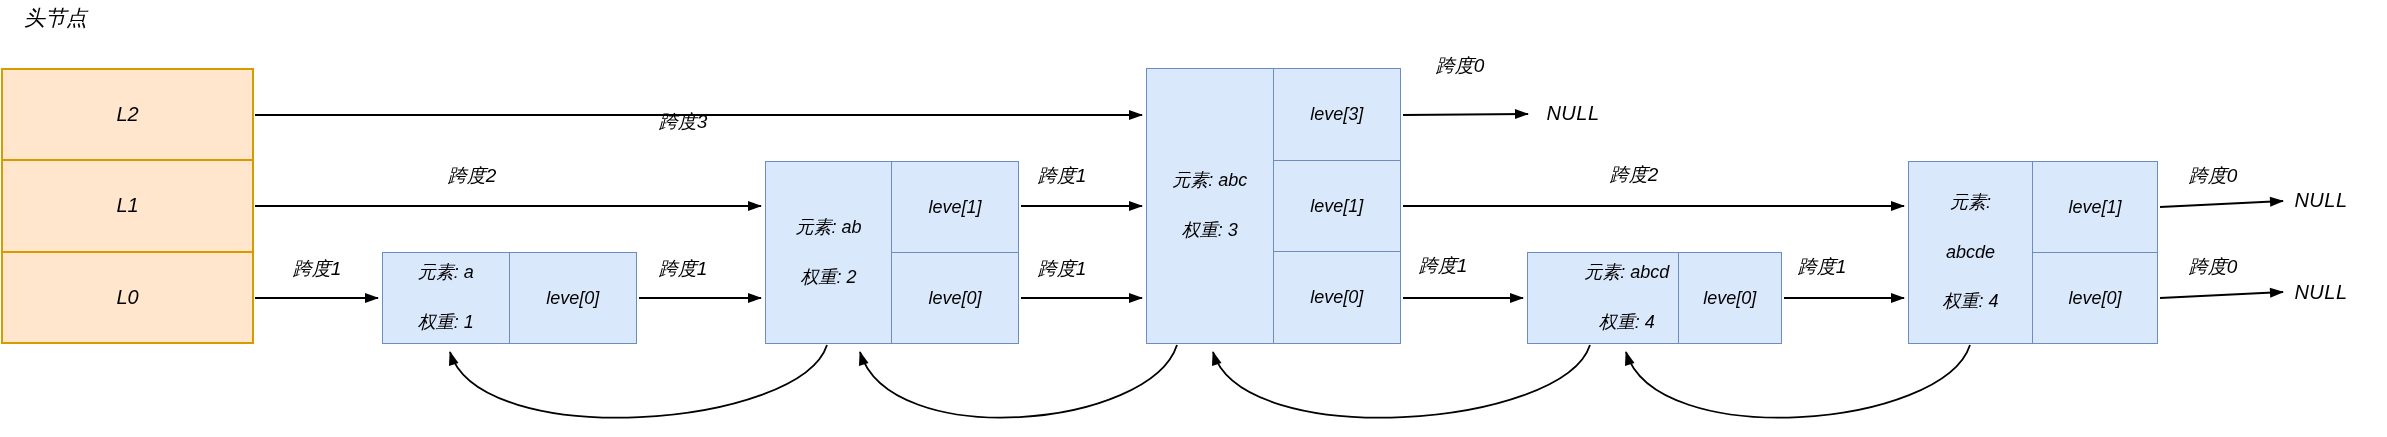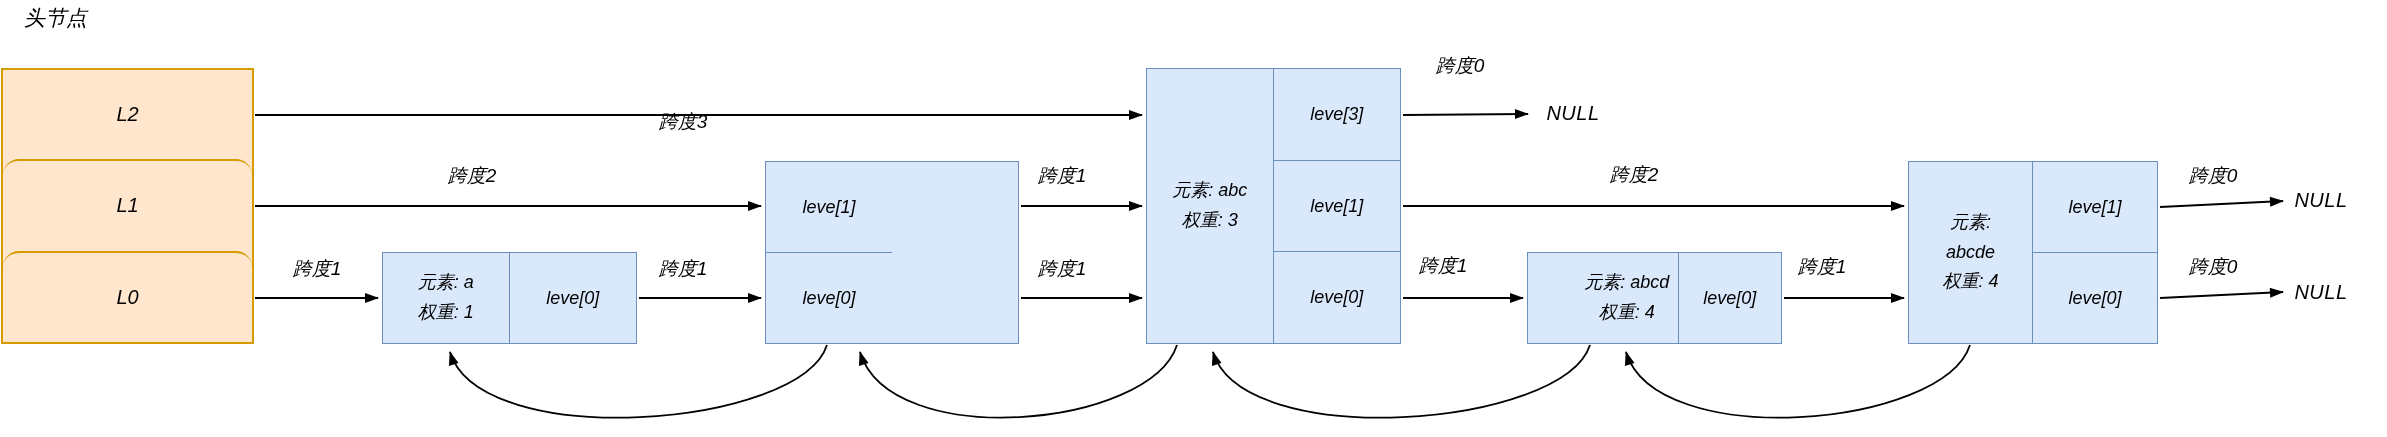--- a/index.html
+++ b/index.html
@@ -33,41 +33,41 @@
     display: flex;
     flex-direction: column;
   }
   .head-row {
     flex: 1;
     display: flex;
     align-items: center;
     justify-content: center;
     font-size: 20px;
     border-top: 2px solid #D79B00;
-    border-radius: 16px;
   }
   .head-row:first-child { border-top: none; }
   .node {
     position: absolute;
     box-sizing: border-box;
     background: #DAE8FC;
     border: 1.5px solid #6C8EBF;
     display: flex;
   }
   .elem-cell {
     width: 50%;
     box-sizing: border-box;
     border-right: 1.5px solid #6C8EBF;
     display: flex;
     flex-direction: column;
     justify-content: center;
     align-items: center;
     font-size: 18px;
     line-height: 1.65;
     text-align: center;
+    gap: 20px;
   }
   .levels-col {
     width: 50%;
     display: flex;
     flex-direction: column;
   }
   .level-cell {
     flex: 1;
     display: flex;
     align-items: center;
@@ -126,20 +126,24 @@
 <div class="node" style="left: 382px; top: 252px; width: 255px; height: 92px;">
       <div class="elem-cell">
         <div class="elem-line">元素: a</div>
         <div class="elem-line">权重: 1</div>
       </div>
       <div class="levels-col">
         <div class="level-cell">leve[0]</div>
       </div>
     </div>
     <div class="node" style="left: 765px; top: 161px; width: 254px; height: 183px;">
+      <div class="elem-cell">
+        <div class="elem-line">元素: ab</div>
+        <div class="elem-line">权重: 2</div>
+      </div>
       <div class="levels-col">
         <div class="level-cell">leve[1]</div>
         <div class="level-cell">leve[0]</div>
       </div>
     </div>
     <div class="node" style="left: 1146px; top: 68px; width: 255px; height: 276px;">
       <div class="elem-cell">
         <div class="elem-line">元素: abc</div>
         <div class="elem-line">权重: 3</div>
       </div>

